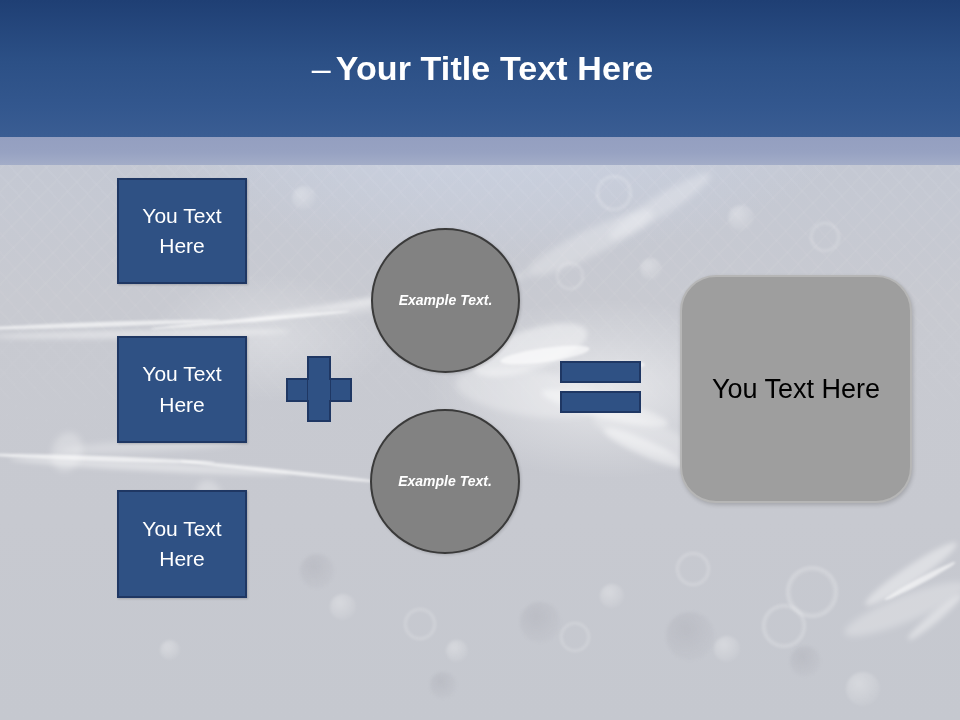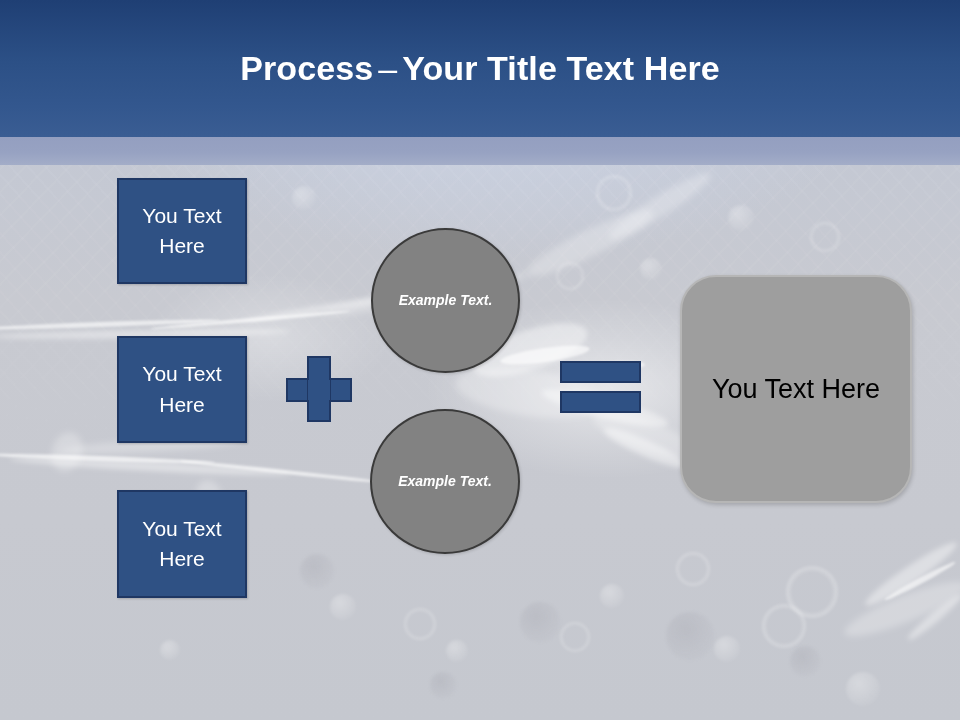--- a/index.html
+++ b/index.html
@@ -289,21 +289,20 @@
     <div class="bokeh ring" style="left:762px; top:604px; width:44px; height:44px;"></div>
     <div class="bokeh dark" style="left:790px; top:646px; width:30px; height:30px;"></div>
     <div class="bokeh ring" style="left:786px; top:566px; width:52px; height:52px;"></div>
     <div class="bokeh" style="left:846px; top:672px; width:34px; height:34px;"></div>
     <div class="bokeh dark" style="left:430px; top:672px; width:26px; height:26px;"></div>
     <div class="bokeh" style="left:160px; top:640px; width:20px; height:20px;"></div>
   </div>
 
   <div class="header-band">
     <div class="header-title">
-      <span class="title-strong">Process</span>
       <span class="title-sep">–</span>
       <span class="title-rest">Your Title Text Here</span>
     </div>
   </div>
   <div class="header-sub-band"></div>
 
   <div class="stage">
 
     <div class="blue-box" style="left:107px; top:178px; width:130px; height:106px;">
       <span>You Text Here</span>

